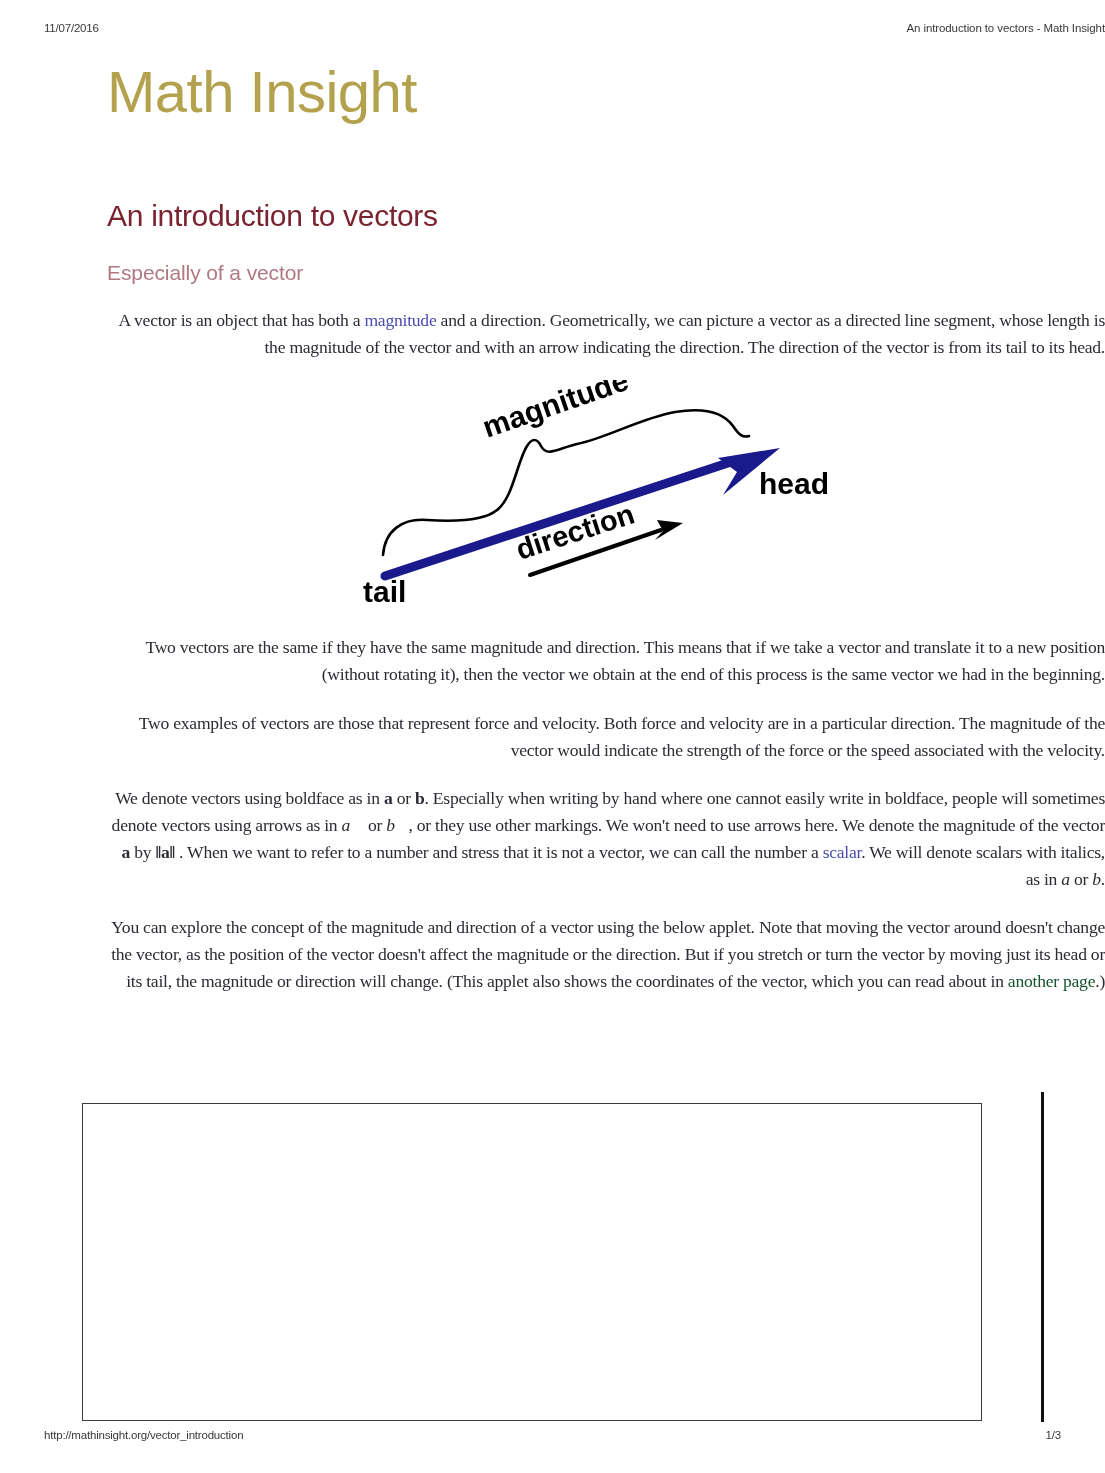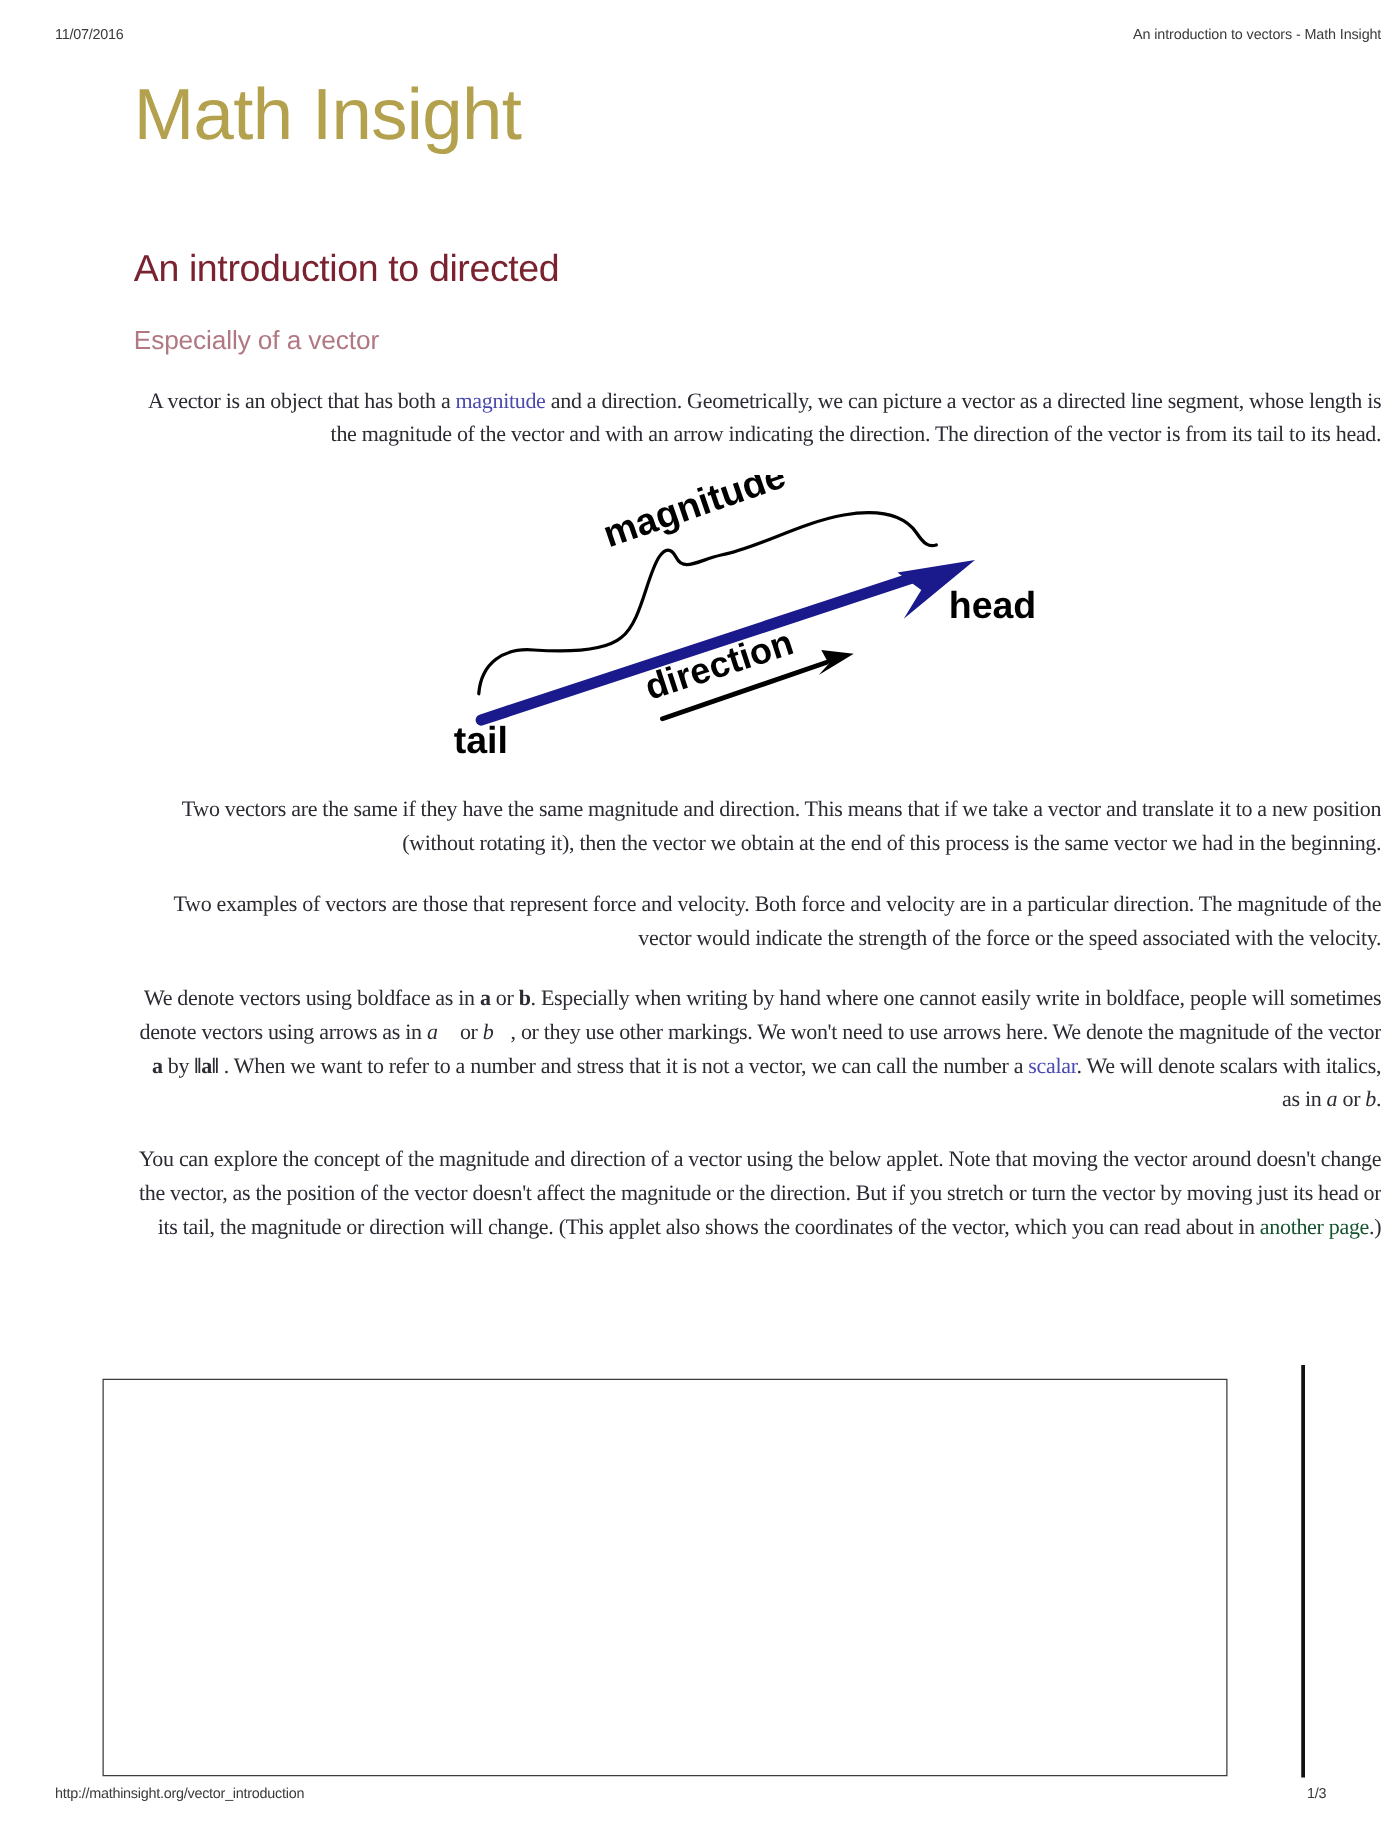--- a/index.html
+++ b/index.html
@@ -165,21 +165,21 @@
 
 <div class="print-header">
   <span class="hdr-date">11/07/2016</span>
   <span class="hdr-title">An introduction to vectors -  Math Insight</span>
 </div>
 
 <div class="page-body">
 
   <div class="site-logo">Math Insight</div>
 
-  <h1 class="page-title">An introduction to directed</h1>
+  <h1 class="page-title">An introduction to vectors</h1>
 
   <h2 class="section-title">Especially of a vector</h2>
 
   <p class="body-text"><span>A vector is an object that has both a </span><a class="link-blue" href="#">magnitude</a><span> and a direction. Geometrically, we can picture a vector as a directed line segment, whose length is the magnitude of the vector and with an arrow indicating the direction. The direction of the vector is from its tail to its head.</span></p>
 
   <div class="figure-wrap">
     <svg width="520" height="232" viewBox="0 0 520 232" xmlns="http://www.w3.org/2000/svg">
 
       <path d="M 38,175 C 40,150 58,138 82,140 C 112,142 140,140 152,130 C 168,118 172,82 182,66 C 187,58 192,58 196,66 C 202,78 214,68 232,64 C 262,58 296,38 330,32 C 360,27 378,32 388,46 C 394,55 398,58 404,56" fill="none" stroke="#000000" stroke-width="2.6" stroke-linecap="round"></path>
 

